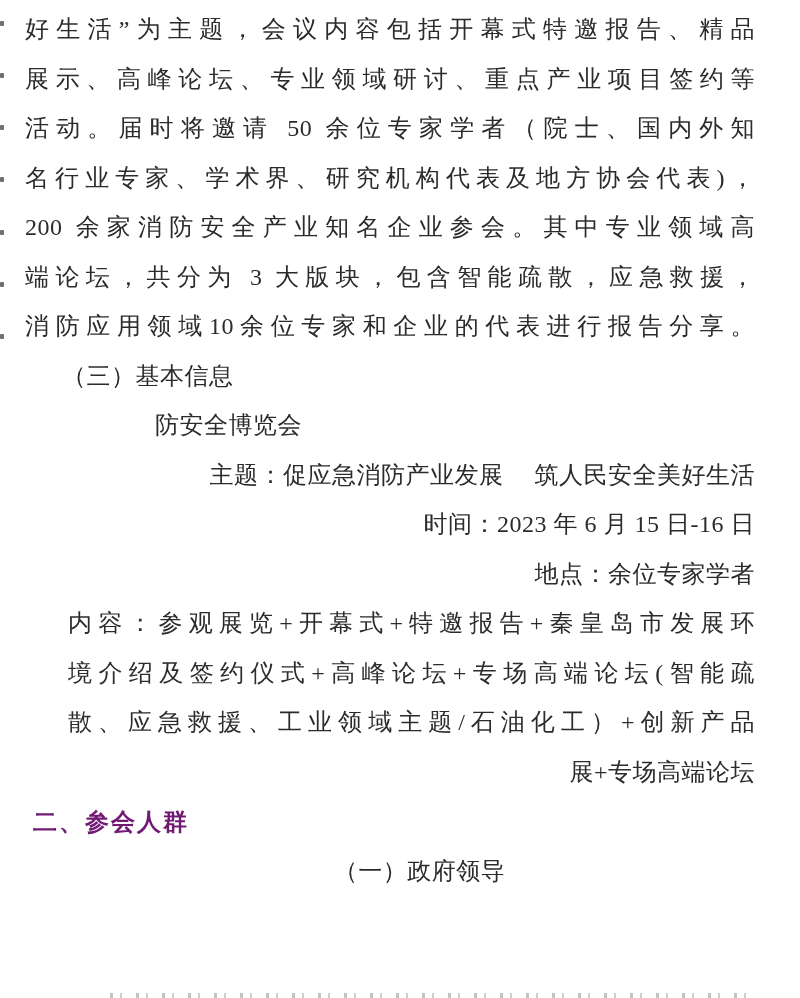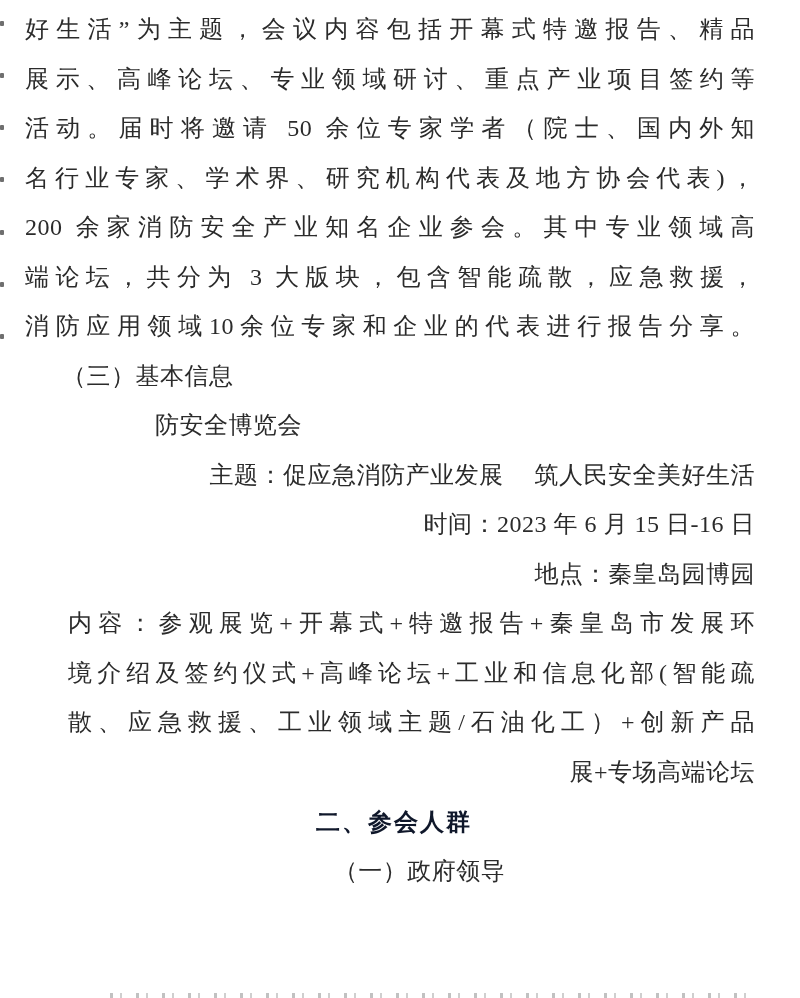--- a/index.html
+++ b/index.html
@@ -30,23 +30,22 @@
   
   .inB{padding-left:43px;text-align:right;}   
   .inC{padding-left:130px;}  
   .sec3{padding-left:37px;}  
   .sec1{padding-left:59px;text-align:center;}  
   .inE{padding-left:64px;}   
   .head{
     padding-left:8px;
     font-weight:bold;
     font-family:"Liberation Sans","DejaVu Sans",sans-serif;
-    color:#0f172a;
+    color:#701a75;
     letter-spacing:2px;
-    text-align:center;
   }
   
   .speck{
     position:absolute;left:0;width:4px;height:5px;
     background:#3f3f3f;opacity:.75;border-radius:1px;
   }
   
   .clip-strip{
     position:absolute;left:110px;bottom:0;width:650px;height:5px;
     background:repeating-linear-gradient(90deg,
@@ -74,23 +73,23 @@
   <div class="line j">展示、高峰论坛、专业领域研讨、重点产业项目签约等</div>
   <div class="line j">活动。届时将邀请 50 余位专家学者（院士、国内外知</div>
   <div class="line j">名行业专家、学术界、研究机构代表及地方协会代表)，</div>
   <div class="line j">200 余家消防安全产业知名企业参会。其中专业领域高</div>
   <div class="line j">端论坛，共分为 3 大版块，包含智能疏散，应急救援，</div>
   <div class="line j">消防应用领域10余位专家和企业的代表进行报告分享。</div>
   <div class="line sec3">（三）基本信息</div>
   <div class="line inC">防安全博览会</div>
   <div class="line inB">主题：促应急消防产业发展　 筑人民安全美好生活</div>
   <div class="line inB">时间：2023 年 6 月 15 日-16 日</div>
-  <div class="line inB">地点：秦皇岛园博园</div>
+  <div class="line inB">地点：余位专家学者</div>
   <div class="line j inB">内容：参观展览+开幕式+特邀报告+秦皇岛市发展环</div>
-  <div class="line j inB">境介绍及签约仪式+高峰论坛+工业和信息化部(智能疏</div>
+  <div class="line j inB">境介绍及签约仪式+高峰论坛+专场高端论坛(智能疏</div>
   <div class="line j inB">散、应急救援、工业领域主题/石油化工）+创新产品</div>
   <div class="line inB">展+专场高端论坛</div>
   <div class="line head">二、参会人群</div>
   <div class="line sec1">（一）政府领导</div>
 
   <div class="clip-strip"></div>
 
 </div>
 
 </body></html>

